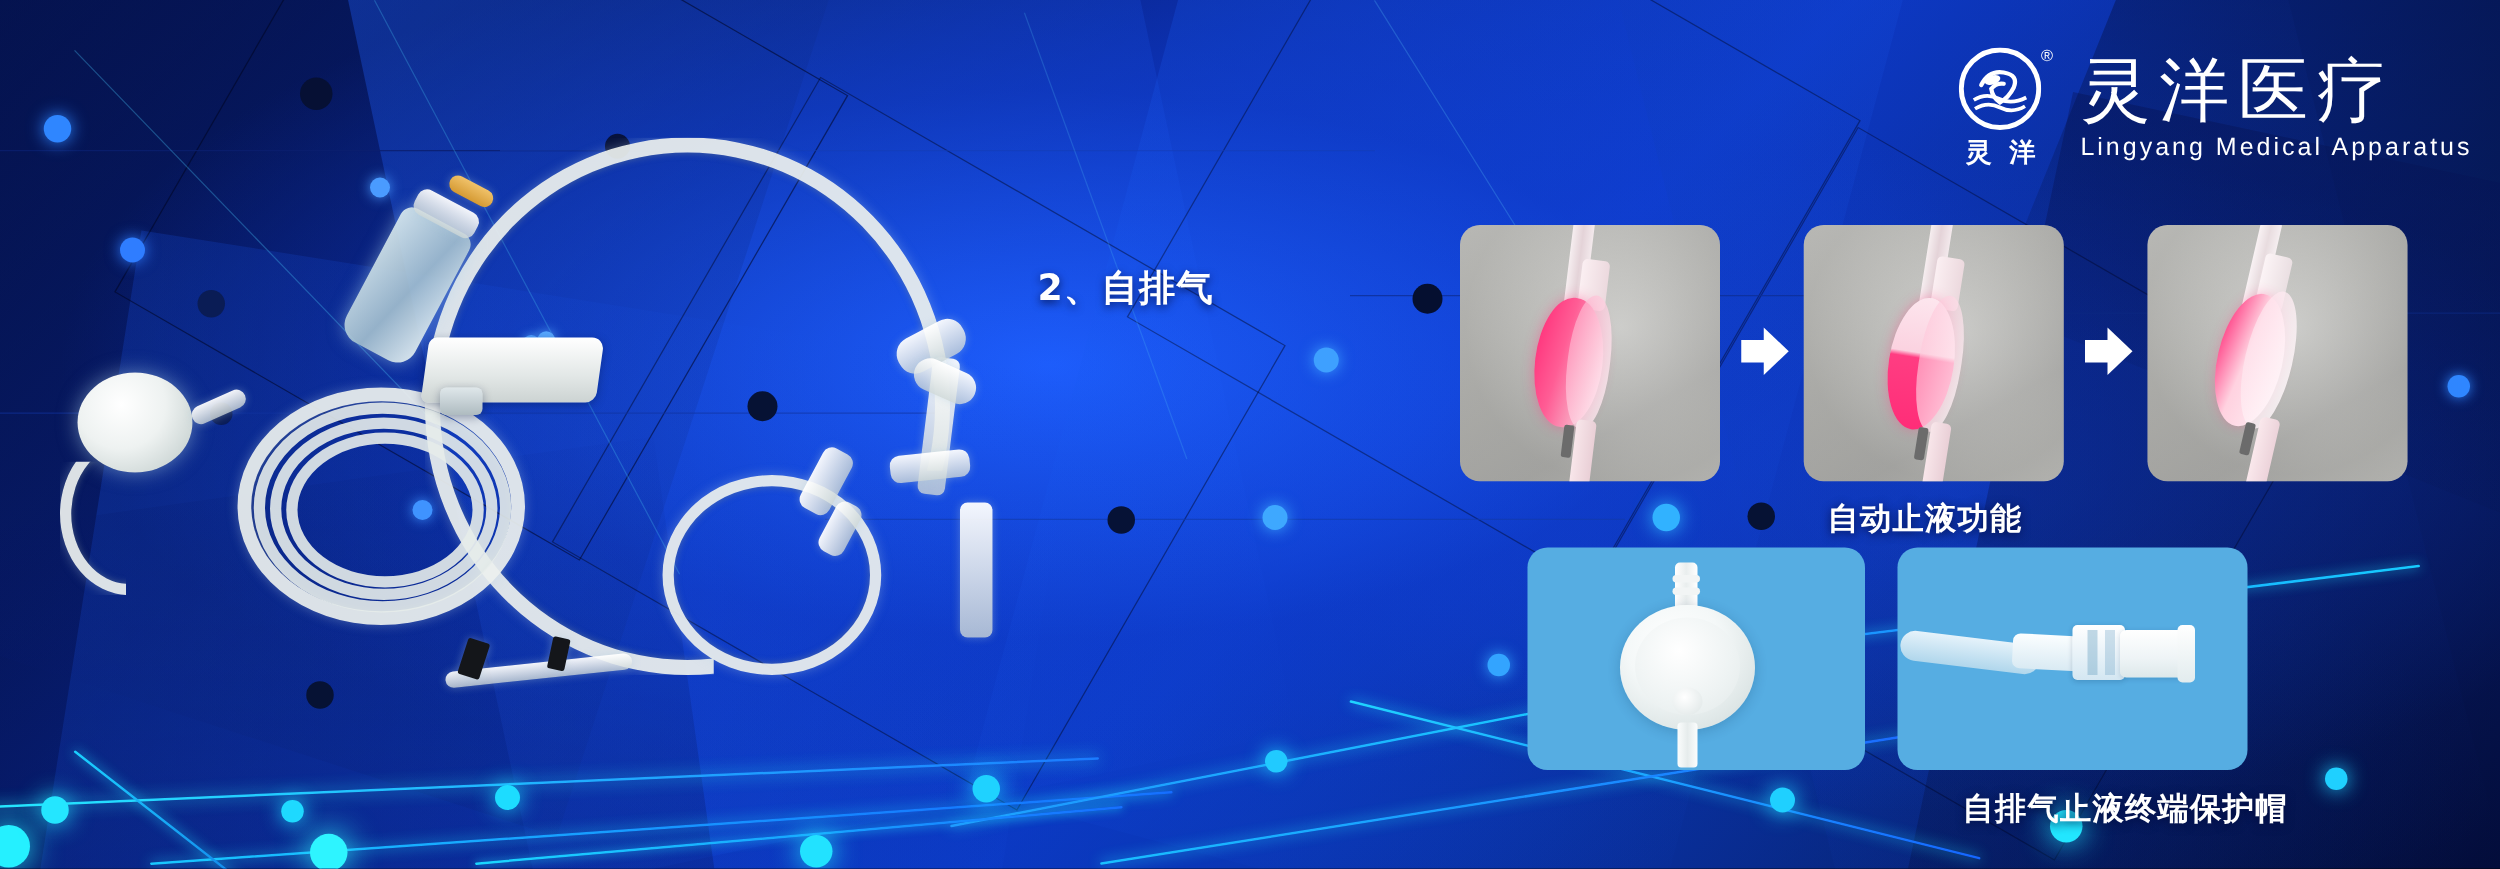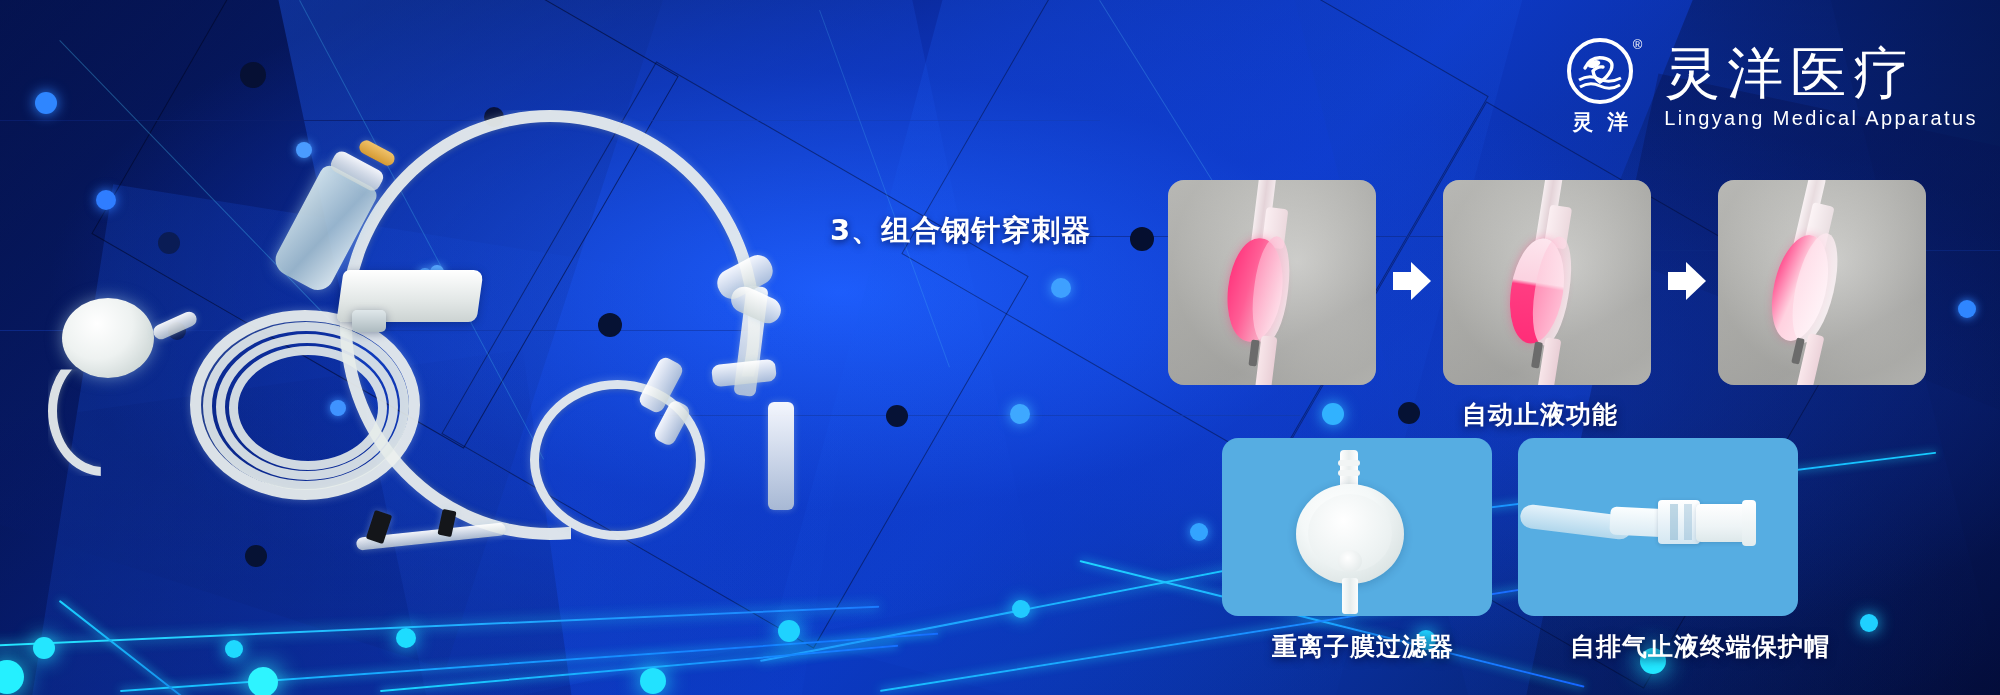--- a/index.html
+++ b/index.html
@@ -210,21 +210,21 @@
     <div class="seg" style="left:672px;top:212px;width:64px;height:22px;border-radius:8px;transform:rotate(-6deg);"></div>
 
     <div class="seg" style="left:728px;top:252px;width:26px;height:108px;border-radius:6px;"></div>
 
     <div class="seg" style="left:316px;top:380px;width:150px;height:13px;transform:rotate(-6deg);"></div>
     <div class="seg" style="left:330px;top:362px;width:18px;height:30px;background:#14161a;border-radius:2px;transform:rotate(18deg);"></div>
     <div class="seg" style="left:400px;top:360px;width:14px;height:26px;background:#14161a;border-radius:2px;transform:rotate(12deg);"></div>
   </div>
 
   <div id="features">
-    <div class="feat">3、组合钢针穿刺器</div>
+    <div class="feat">2、自排气</div>
   </div>
 
   <div class="card grey" style="left:1168px;top:180px;width:208px;height:205px;">
     <div style="position:absolute;left:0;top:0;width:100%;height:100%;background:radial-gradient(circle at 62% 40%,rgba(255,255,255,.35),rgba(140,140,138,.25) 70%);"></div>
     <div style="position:absolute;left:86px;top:-6px;width:17px;height:90px;border-radius:5px;background:linear-gradient(90deg,#f6eef0,#e4d3d8,#f3e9ec);transform:rotate(7deg);"></div>
     <div style="position:absolute;left:96px;top:28px;width:22px;height:40px;border-radius:4px;background:linear-gradient(90deg,#fbeff2,#ecd9de);transform:rotate(7deg);"></div>
     <div style="position:absolute;left:60px;top:58px;width:54px;height:104px;border-radius:26px/52px;background:linear-gradient(100deg,#ff2d78 0%,#ff5d95 40%,#f9a8c2 75%,#fde3ec 100%);box-shadow:0 0 10px rgba(255,60,130,.45);transform:rotate(7deg);"></div>
     <div style="position:absolute;left:86px;top:56px;width:34px;height:108px;border-radius:18px/54px;background:linear-gradient(100deg,rgba(255,170,200,.65),rgba(255,240,245,.8));transform:rotate(7deg);"></div>
     <div style="position:absolute;left:90px;top:156px;width:16px;height:58px;border-radius:4px;background:linear-gradient(90deg,#f8e6ea,#e9cfd6);transform:rotate(7deg);"></div>
     <div style="position:absolute;left:82px;top:160px;width:8px;height:26px;background:#6b6b6b;border-radius:2px;transform:rotate(7deg);"></div>
@@ -284,16 +284,15 @@
     <div style="position:absolute;left:140px;top:62px;width:42px;height:44px;border-radius:4px;
                 background:linear-gradient(180deg,#ffffff,#d4e7f2);box-shadow:0 1px 4px rgba(0,40,80,.18);"></div>
     <div style="position:absolute;left:152px;top:66px;width:8px;height:36px;background:rgba(120,170,200,.45);"></div>
     <div style="position:absolute;left:166px;top:66px;width:8px;height:36px;background:rgba(120,170,200,.35);"></div>
     <div style="position:absolute;left:178px;top:66px;width:52px;height:38px;border-radius:5px;
                 background:linear-gradient(180deg,#ffffff,#eef4f6 60%,#dde8ea);box-shadow:0 1px 4px rgba(0,40,80,.16);"></div>
     <div style="position:absolute;left:224px;top:62px;width:14px;height:46px;border-radius:4px;
                 background:linear-gradient(180deg,#ffffff,#e2ecee);"></div>
   </div>
 
-  <div class="caption" style="left:1272px;top:630px;">重离子膜过滤器</div>
   <div class="caption" style="left:1533px;top:630px;margin-left:37px;">自排气止液终端保护帽</div>
 
 </div>
 
 </body></html>

